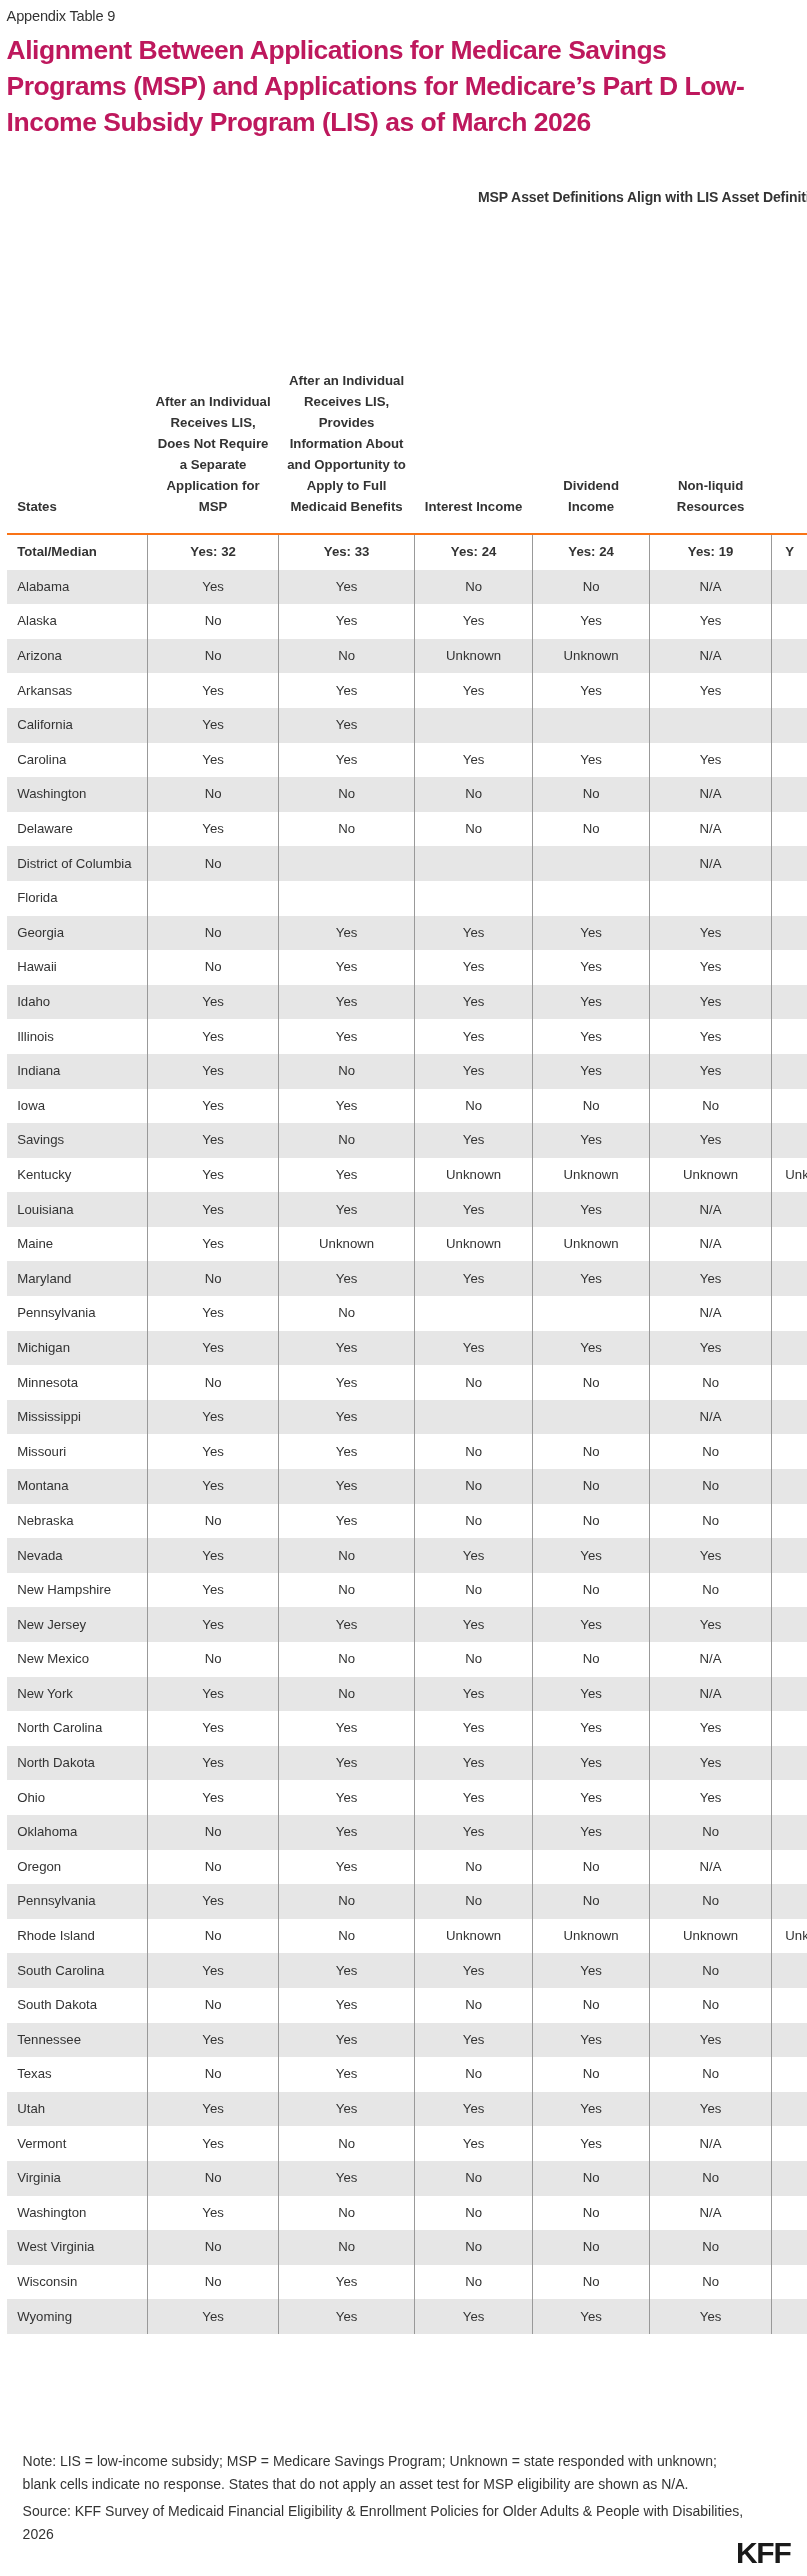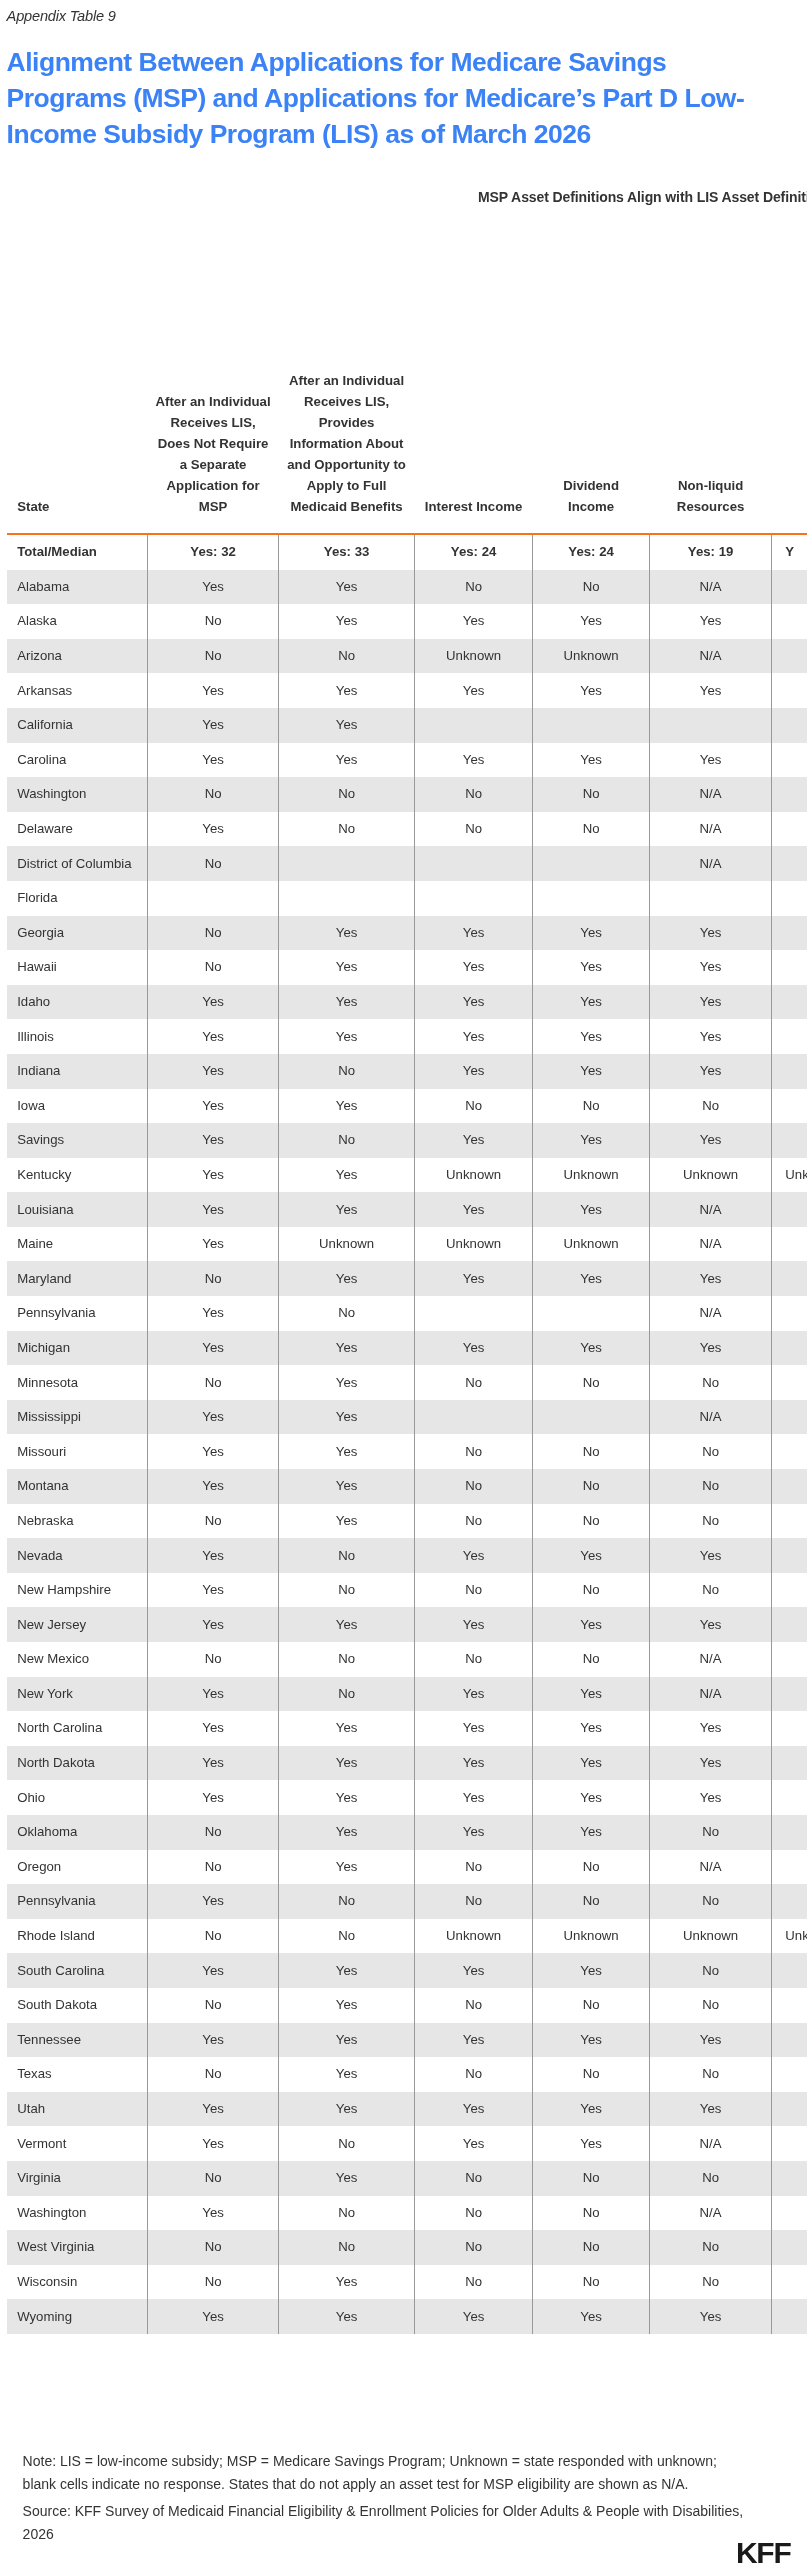--- a/index.html
+++ b/index.html
@@ -1,23 +1,23 @@
 <!DOCTYPE html>
 <html style="font-size:10.6px"><head>
 <meta charset="utf-8">
 <style>
   html, body { margin: 0; padding: 0; background: #ffffff; }
   body {
     width: 807px; height: 2576px; overflow: hidden; position: relative;
     font-family: "Liberation Sans", "DejaVu Sans", sans-serif; color: #333333;
   }
-  .eyebrow { position: absolute; left: 6.6px; top: 8px; font-size: 14.6px; color: #333; letter-spacing: -0.2px; font-style: italic; }
+  .eyebrow { position: absolute; left: 6.6px; top: 8px; font-size: 14.6px; color: #333; letter-spacing: -0.2px; }
   .title {
-    position: absolute; left: 6.6px; top: 44px; width: 781px;
-    font-size: 26.5px; line-height: 36px; font-weight: bold; color: #3b82f6; letter-spacing: -0.5px;
+    position: absolute; left: 6.6px; top: 32px; width: 781px;
+    font-size: 26.5px; line-height: 36px; font-weight: bold; color: #be185d; letter-spacing: -0.5px;
   }
   .table-wrap { position: absolute; left: 6.6px; top: 179px; width: 800px; overflow: hidden; }
   .group-header {
     position: absolute; left: 408px; width: 483px; top: 6.6px; text-align: center;
     font-size: 14px; line-height: 22px; font-weight: bold; color: #333; letter-spacing: -0.1px;
   }
   table { border-collapse: collapse; table-layout: fixed; width: 886px; position: absolute; left: 0; top: 0; }
   col.c0 { width: 141px; } col.c1 { width: 131px; } col.c2 { width: 136px; }
   col.c3 { width: 118px; } col.c4 { width: 117px; } col.c5 { width: 122px; } col.c6 { width: 121px; }
   thead th {
@@ -53,21 +53,21 @@
       <col class="c0">
         <col class="c1">
         <col class="c2">
         <col class="c3">
         <col class="c4">
         <col class="c5">
         <col class="c6">
     </colgroup>
     <thead>
       <tr>
-        <th class="first">State</th>
+        <th class="first">States</th>
         <th>After an Individual Receives LIS, Does Not Require a Separate Application for MSP</th>
         <th>After an Individual Receives LIS, Provides Information About and Opportunity to Apply to Full Medicaid Benefits</th>
         <th>Interest Income</th>
         <th>Dividend Income</th>
         <th>Non-liquid Resources</th>
         <th></th>
       </tr>
     </thead>
     <tbody id="tbody">
       <tr class="total">

